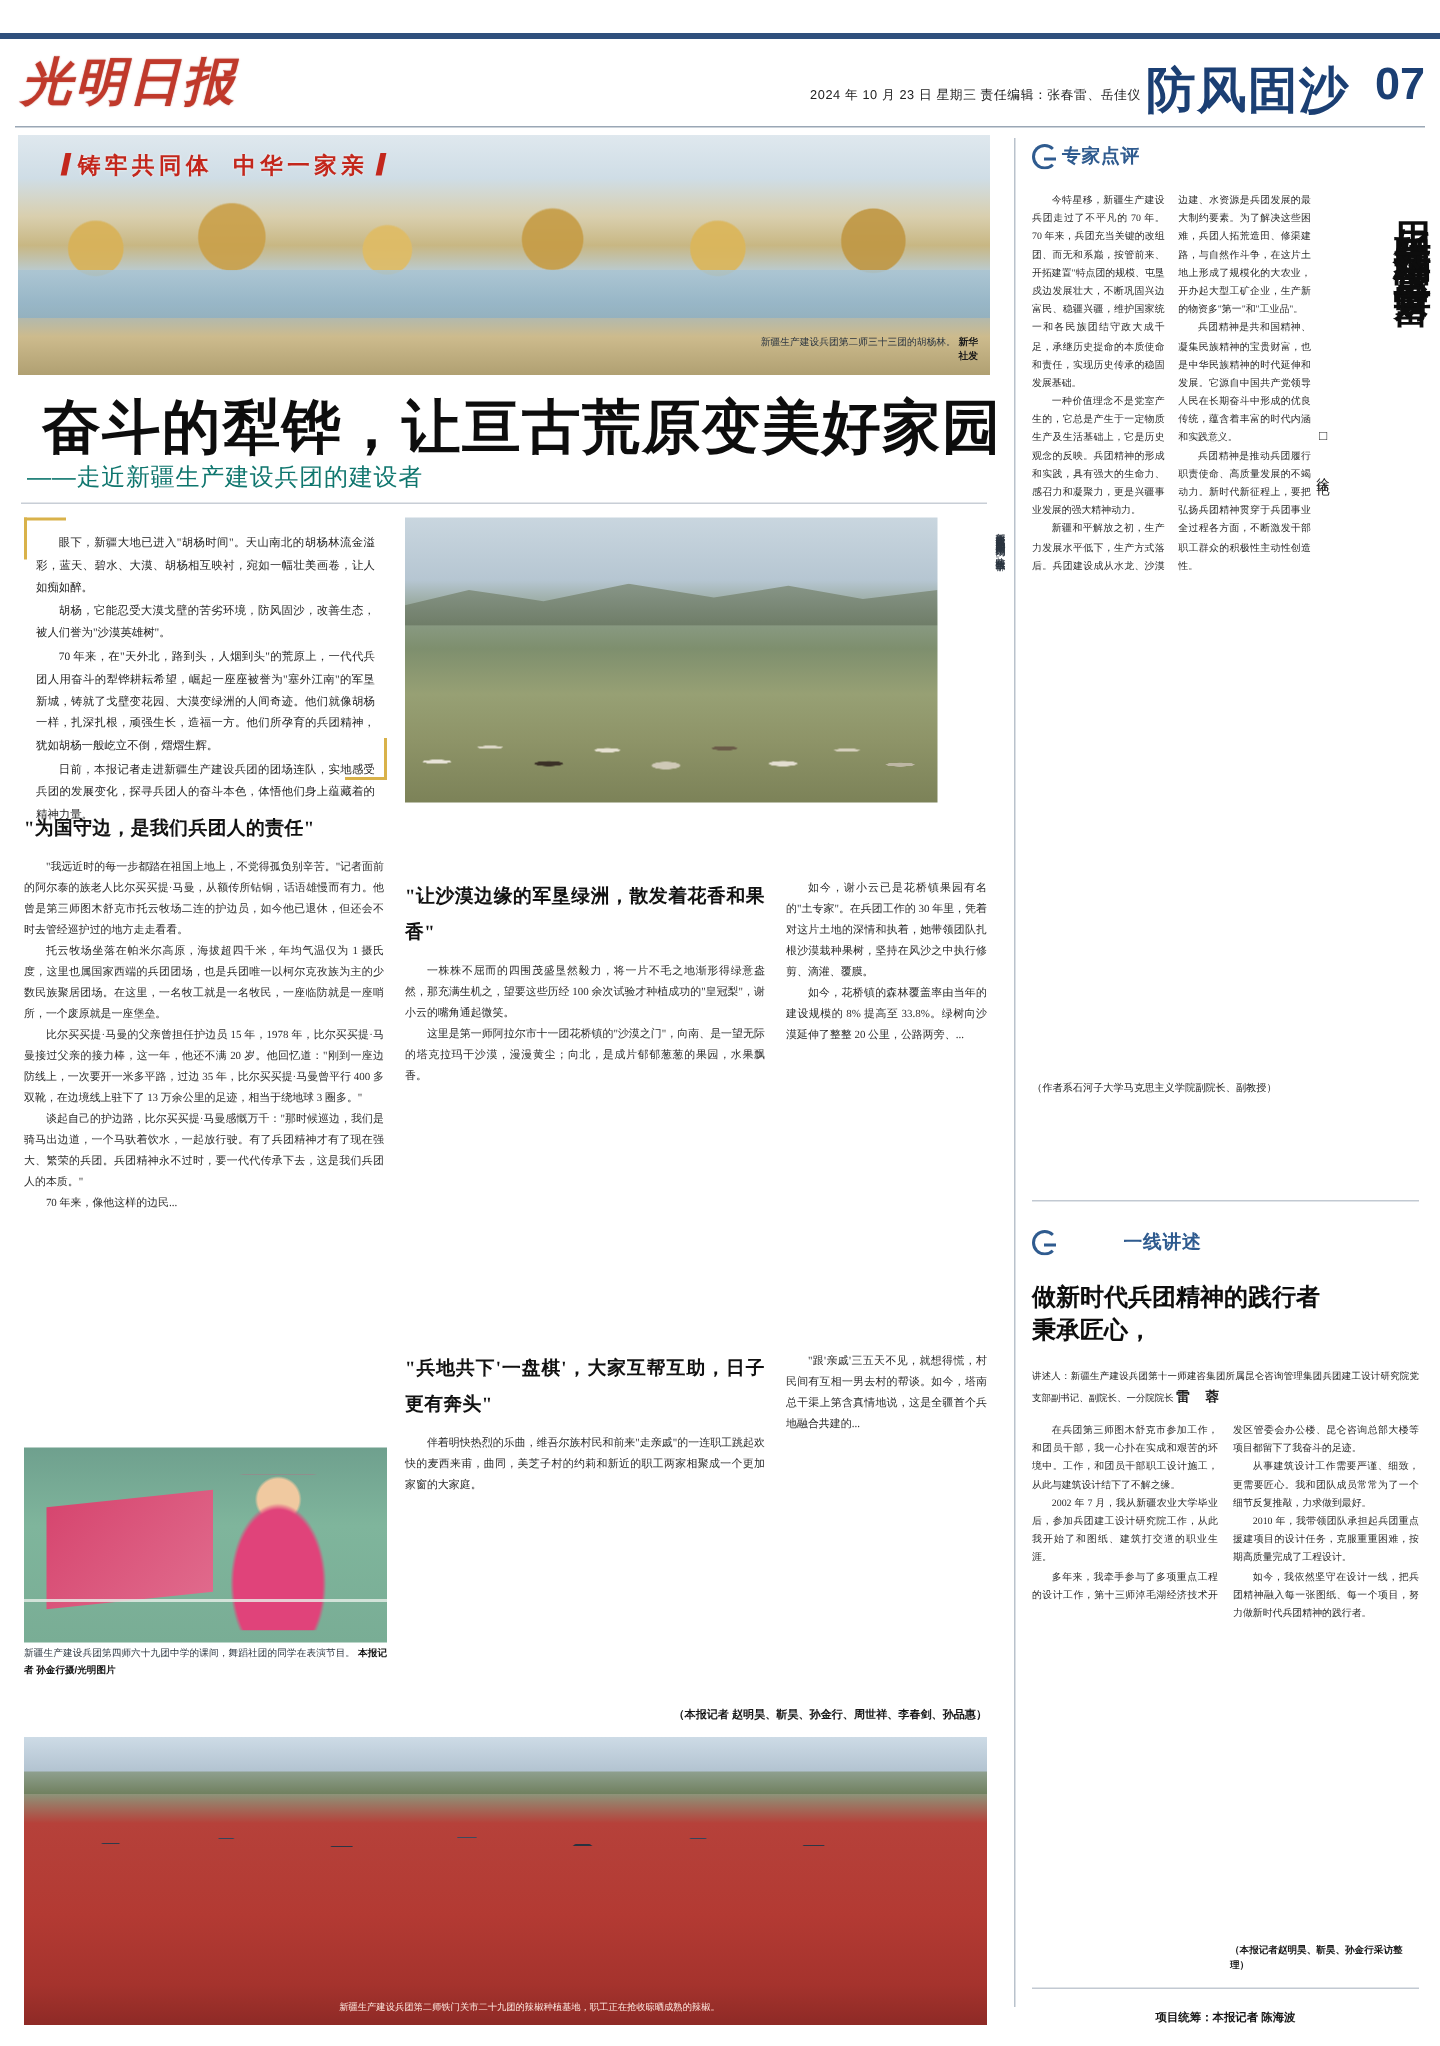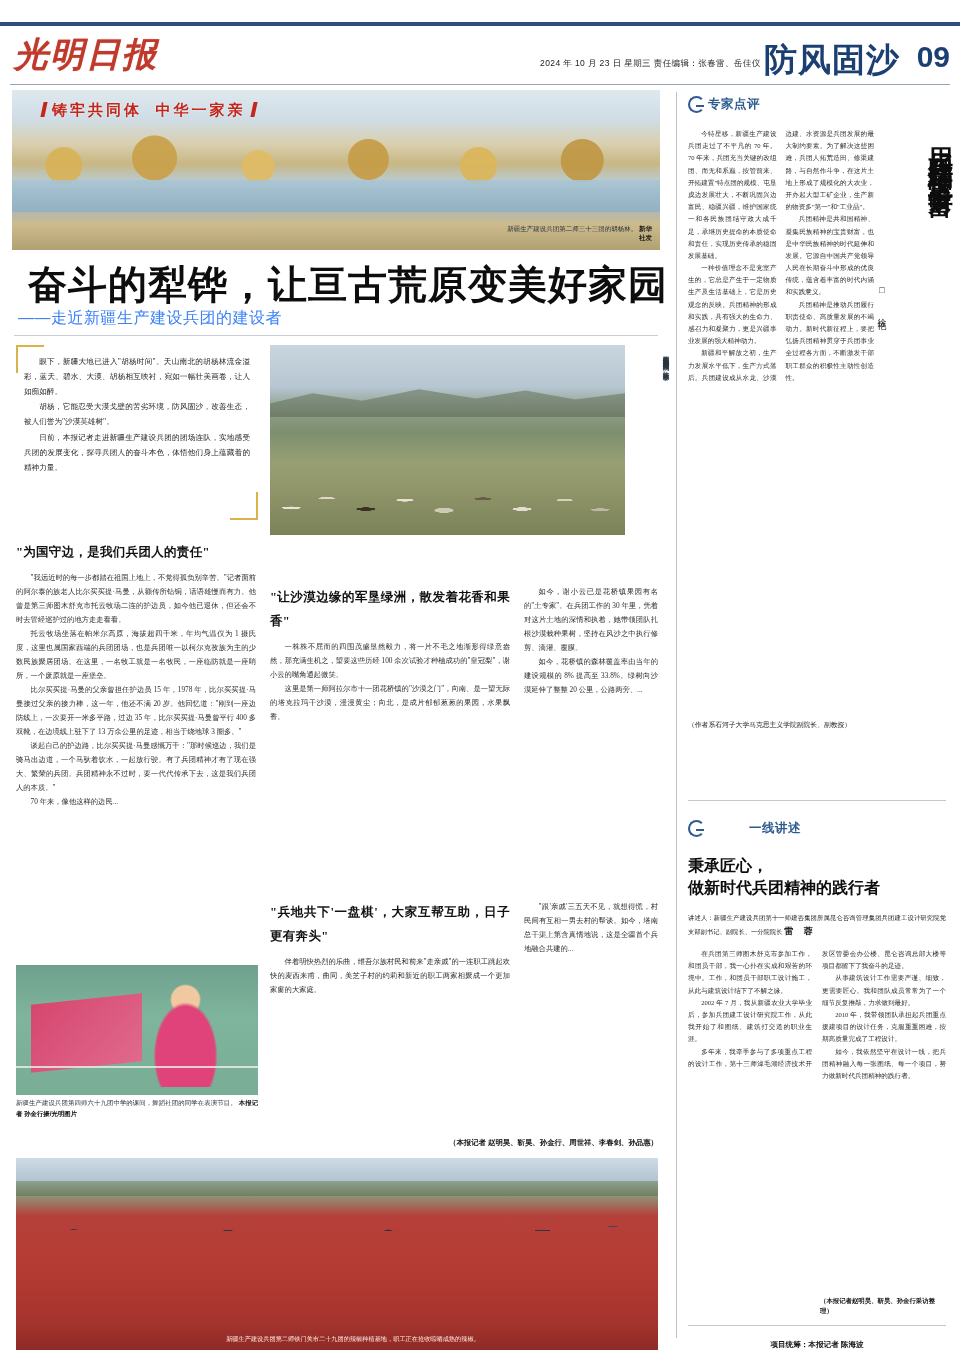--- a/index.html
+++ b/index.html
@@ -84,21 +84,21 @@
 
   
   .headline {
     position:absolute; left:28px; top:258px; width:640px;
     font-size:39px; font-weight:bold; letter-spacing:1px;
     font-family:"Liberation Serif", serif; color:#0d0d0d;
     white-space:nowrap;
   }
   .subhead {
     position:absolute; left:18px; top:308px; width:640px;
-    font-size:16px; color:#3b82f6; letter-spacing:.5px;
+    font-size:16px; color:#0f766e; letter-spacing:.5px;
     font-family:"Liberation Sans", sans-serif;
   }
   .head-rule { position:absolute; left:14px; top:335px; width:644px; height:1px; background:#c8ced6; }
 
   
   .lead-box { position:absolute; left:16px; top:345px; width:242px; height:175px; }
   .lead-box:before, .lead-box:after {
     content:""; position:absolute; width:26px; height:26px; border:2px solid #d9b24a;
   }
   .lead-box:before { left:0; top:0; border-right:none; border-bottom:none; }
@@ -281,21 +281,21 @@
 <body>
 
 <div class="top-rule"></div>
 
 <div class="masthead">
   <div class="logo-wrap">
     <span class="logo-text">光明日报</span>
   </div>
   <div class="dateline">2024 年 10 月 23 日  星期三   责任编辑：张春雷、岳佳仪</div>
   <div class="section-name">防风固沙</div>
-  <div class="page-num">09</div>
+  <div class="page-num">07</div>
 </div>
 <div class="mast-rule"></div>
 
 <div class="v-divider"></div>
 
 <div class="hero">
   <div class="trees"></div>
   <div class="water"></div>
   <div class="banner">
     <span class="banner-bar"></span><span>铸牢共同体</span>&nbsp;&nbsp;<span>中华一家亲</span><span class="banner-bar"></span>
@@ -307,20 +307,21 @@
 </div>
 
 <div class="headline">奋斗的犁铧，让亘古荒原变美好家园</div>
 <div class="subhead">——走近新疆生产建设兵团的建设者</div>
 <div class="head-rule"></div>
 
 <div class="lead-box">
   <div class="lead-text">
     <p>眼下，新疆大地已进入"胡杨时间"。天山南北的胡杨林流金溢彩，蓝天、碧水、大漠、胡杨相互映衬，宛如一幅壮美画卷，让人如痴如醉。</p>
     <p>胡杨，它能忍受大漠戈壁的苦劣环境，防风固沙，改善生态，被人们誉为"沙漠英雄树"。</p>
+    <p>70 年来，在"天外北，路到头，人烟到头"的荒原上，一代代兵团人用奋斗的犁铧耕耘希望，崛起一座座被誉为"塞外江南"的军垦新城，铸就了戈壁变花园、大漠变绿洲的人间奇迹。他们就像胡杨一样，扎深扎根，顽强生长，造福一方。他们所孕育的兵团精神，犹如胡杨一般屹立不倒，熠熠生辉。</p>
     <p>日前，本报记者走进新疆生产建设兵团的团场连队，实地感受兵团的发展变化，探寻兵团人的奋斗本色，体悟他们身上蕴藏着的精神力量。</p>
   </div>
 </div>
 
 <div class="photo2">
   <div class="ridge"></div>
   <div class="herd"></div>
 </div>
 <div class="photo2-caption">新疆生产建设兵团第九师一六五团的巴斯木扎草场内，牧民在放牧牛羊群。</div>
 
@@ -390,22 +391,22 @@
 <div class="expert-sign">（作者系石河子大学马克思主义学院副院长、副教授）</div>
 
 <div class="r-rule" style="top:800px;"></div>
 
 <div class="rubric" style="left:688px; top:820px;gap:44px;">
   <span class="g-mark"></span>
   <span class="rubric-label">一线讲述</span>
 </div>
 
 <div class="story-title">
+  <div>做新时代兵团精神的践行者</div>
   <div>秉承匠心，</div>
-  <div>做新时代兵团精神的践行者</div>
 </div>
 
 <div class="speaker">
   <span>讲述人：新疆生产建设兵团第十一师建咨集团所属昆仑咨询管理集团兵团建工设计研究院党支部副书记、副院长、一分院院长</span>
   <span class="nm">雷 蓉</span>
 </div>
 
 <div class="story-body">
   <p>在兵团第三师图木舒克市参加工作，和团员干部，我一心扑在实成和艰苦的环境中。工作，和团员干部职工设计施工，从此与建筑设计结下了不解之缘。</p>
   <p>2002 年 7 月，我从新疆农业大学毕业后，参加兵团建工设计研究院工作，从此我开始了和图纸、建筑打交道的职业生涯。</p>

